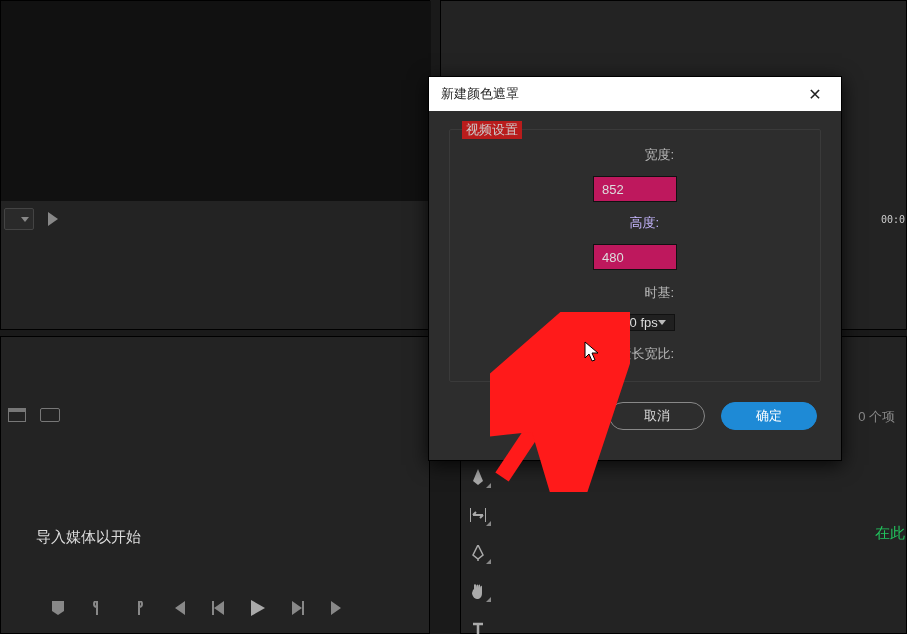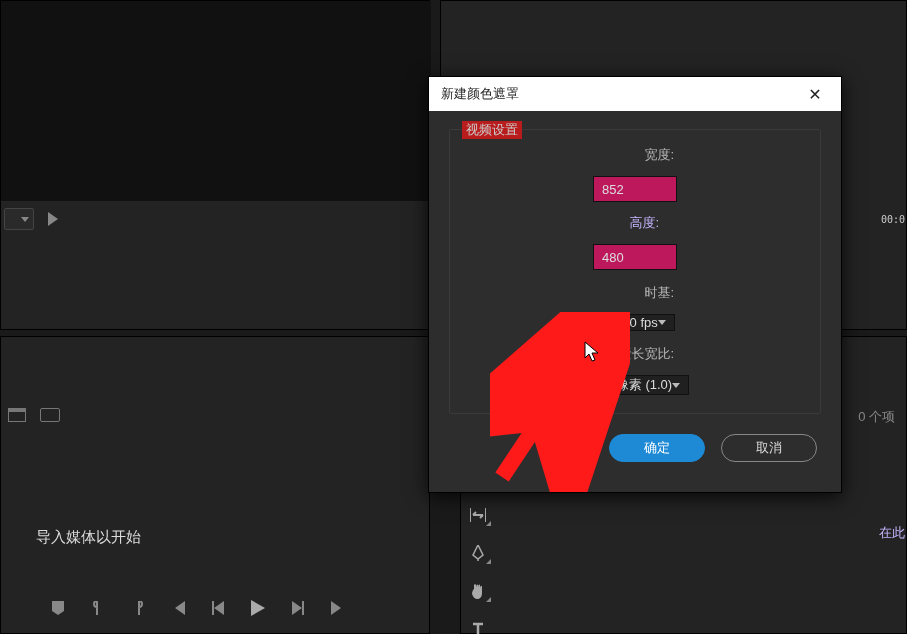--- a/index.html
+++ b/index.html
@@ -178,22 +178,22 @@
     .right-timecode {
       position: absolute;
       right: 2px; top: 214px;
       color: #ccc;
       font-family: monospace;
       font-size: 10px;
     }
     .right-hint {
       position: absolute;
       right: 2px; top: 524px;
-      color: #c4b5fd;
-      font-size: 13px;
+      color: #22c55e;
+      font-size: 15px;
     }
     
     .dialog {
       position: absolute;
       left: 428px; top: 76px;
       width: 414px;
       background: #2d2d2d;
       border: 1px solid #000;
       box-shadow: 0 4px 18px rgba(0,0,0,0.8);
     }
@@ -462,32 +462,28 @@
       </div>
       <div class="form-row">
         <div class="label">时基:</div>
         <div class="dropdown">
           <span>25.00 fps</span>
           <div class="dd-arrow"></div>
         </div>
       </div>
       <div class="form-row" style="margin-bottom:0">
         <div class="label">像素长宽比:</div>
-        <div class="dropdown">
-          <span>方形像素 (1.0)</span>
-          <div class="dd-arrow"></div>
-        </div>
       </div>
     </div>
     <div class="button-row">
+      <div class="btn btn-secondary">
+          <span>取消</span>
+        </div>
       <div class="btn btn-primary">
           <span>确定</span>
-        </div>
-      <div class="btn btn-secondary">
-          <span>取消</span>
         </div>
     </div>
   </div>
 </div>
 
 <svg class="arrow" width="140" height="180" viewBox="0 0 140 180">
   <defs>
     <marker id="ah" markerWidth="22" markerHeight="22" refX="11" refY="6" orient="auto">
       <path d="M0 0 L22 6 L0 12 L5 6 Z" fill="#ff1a1a"></path>
     </marker>

